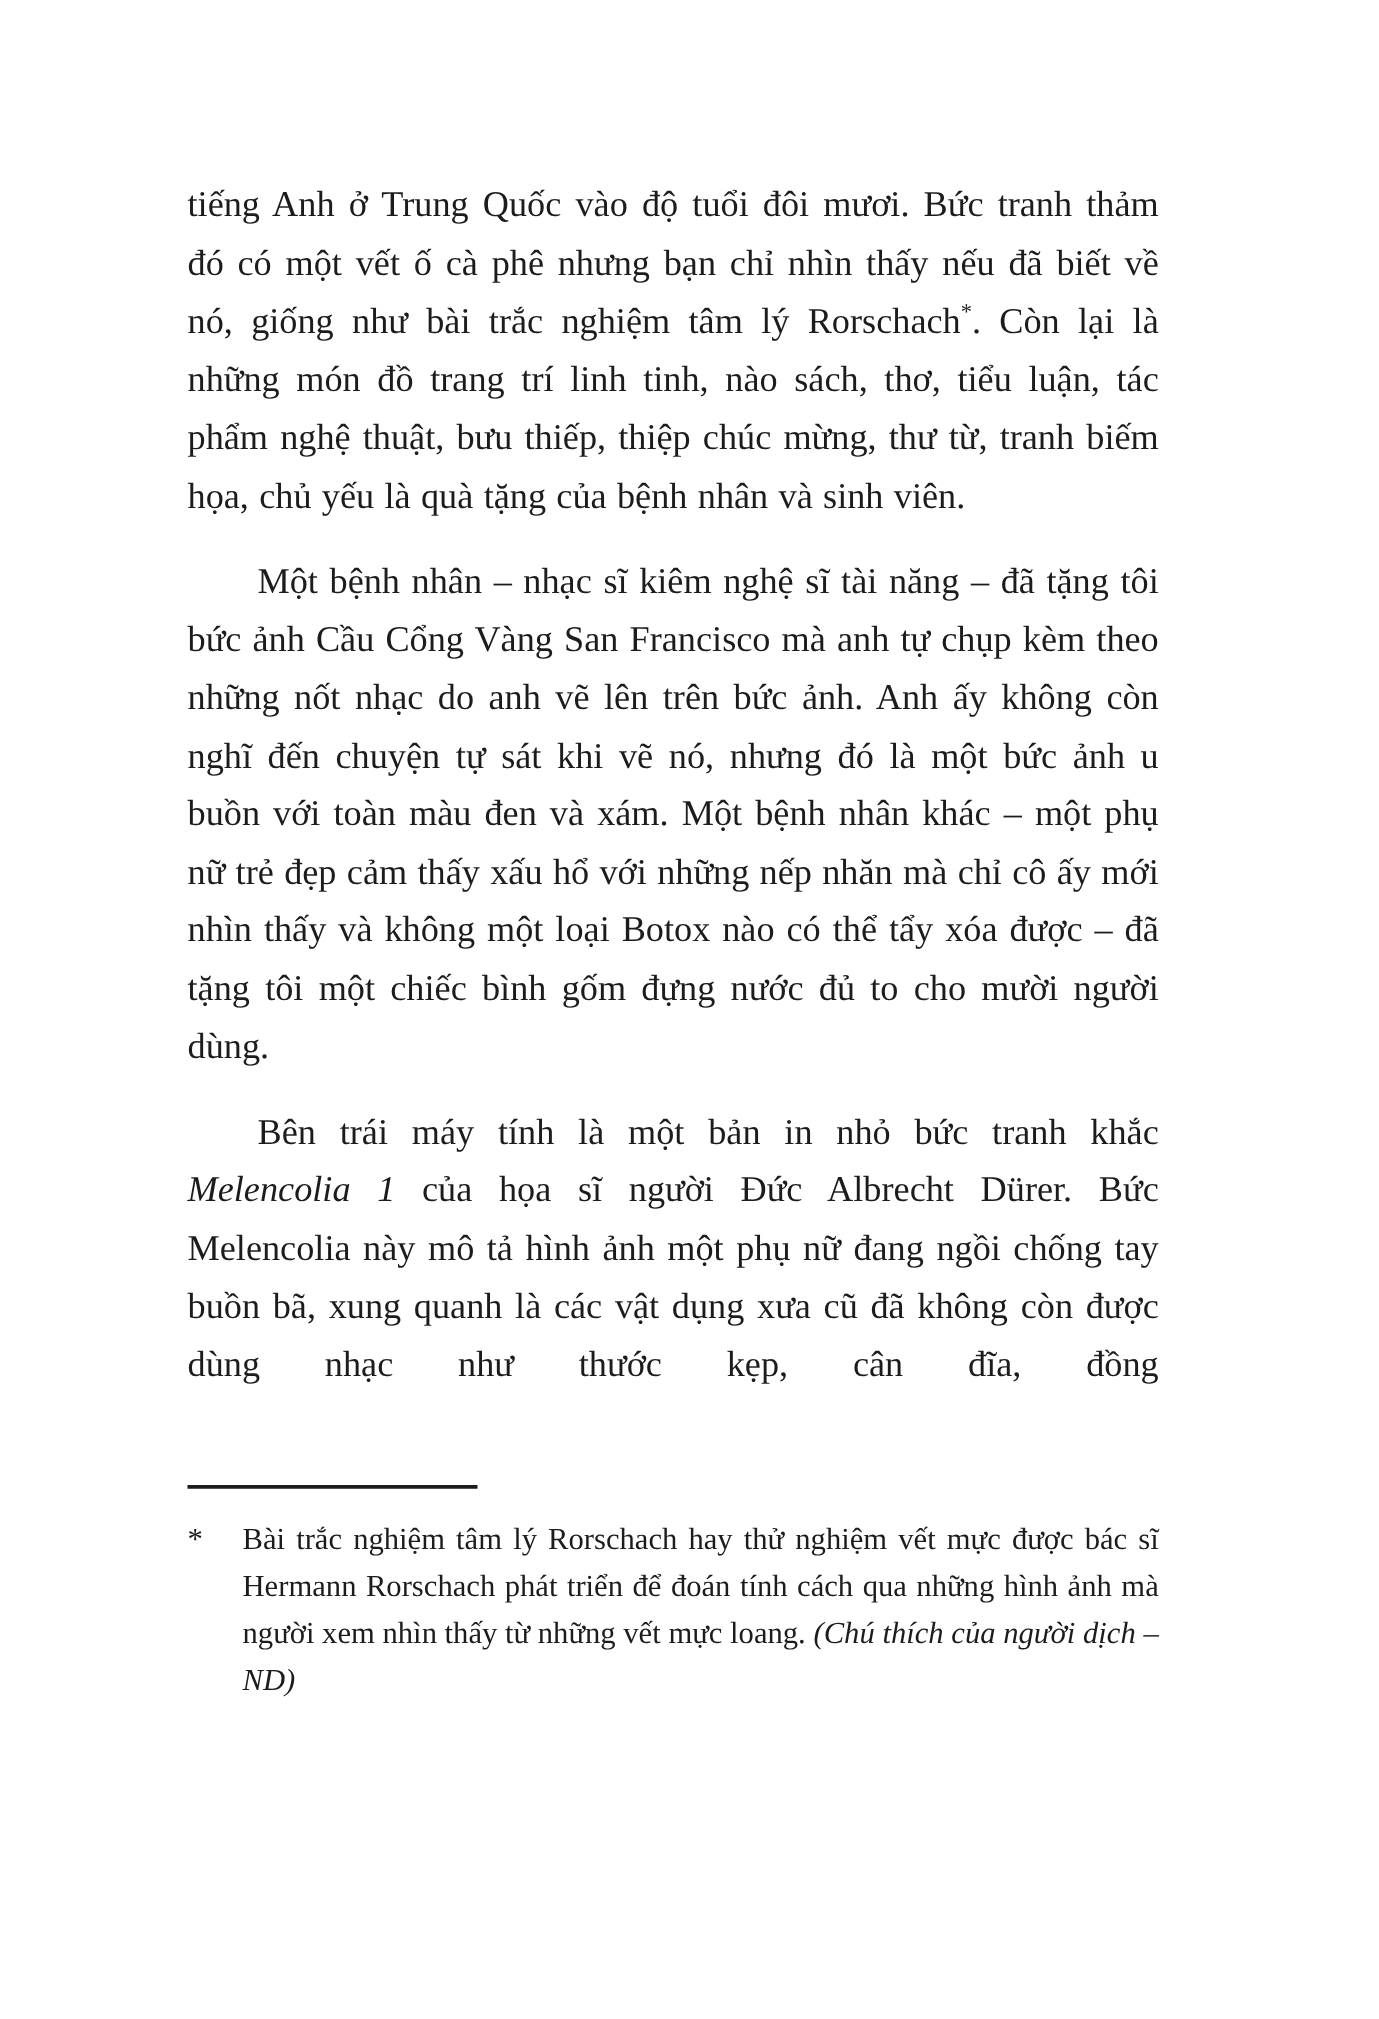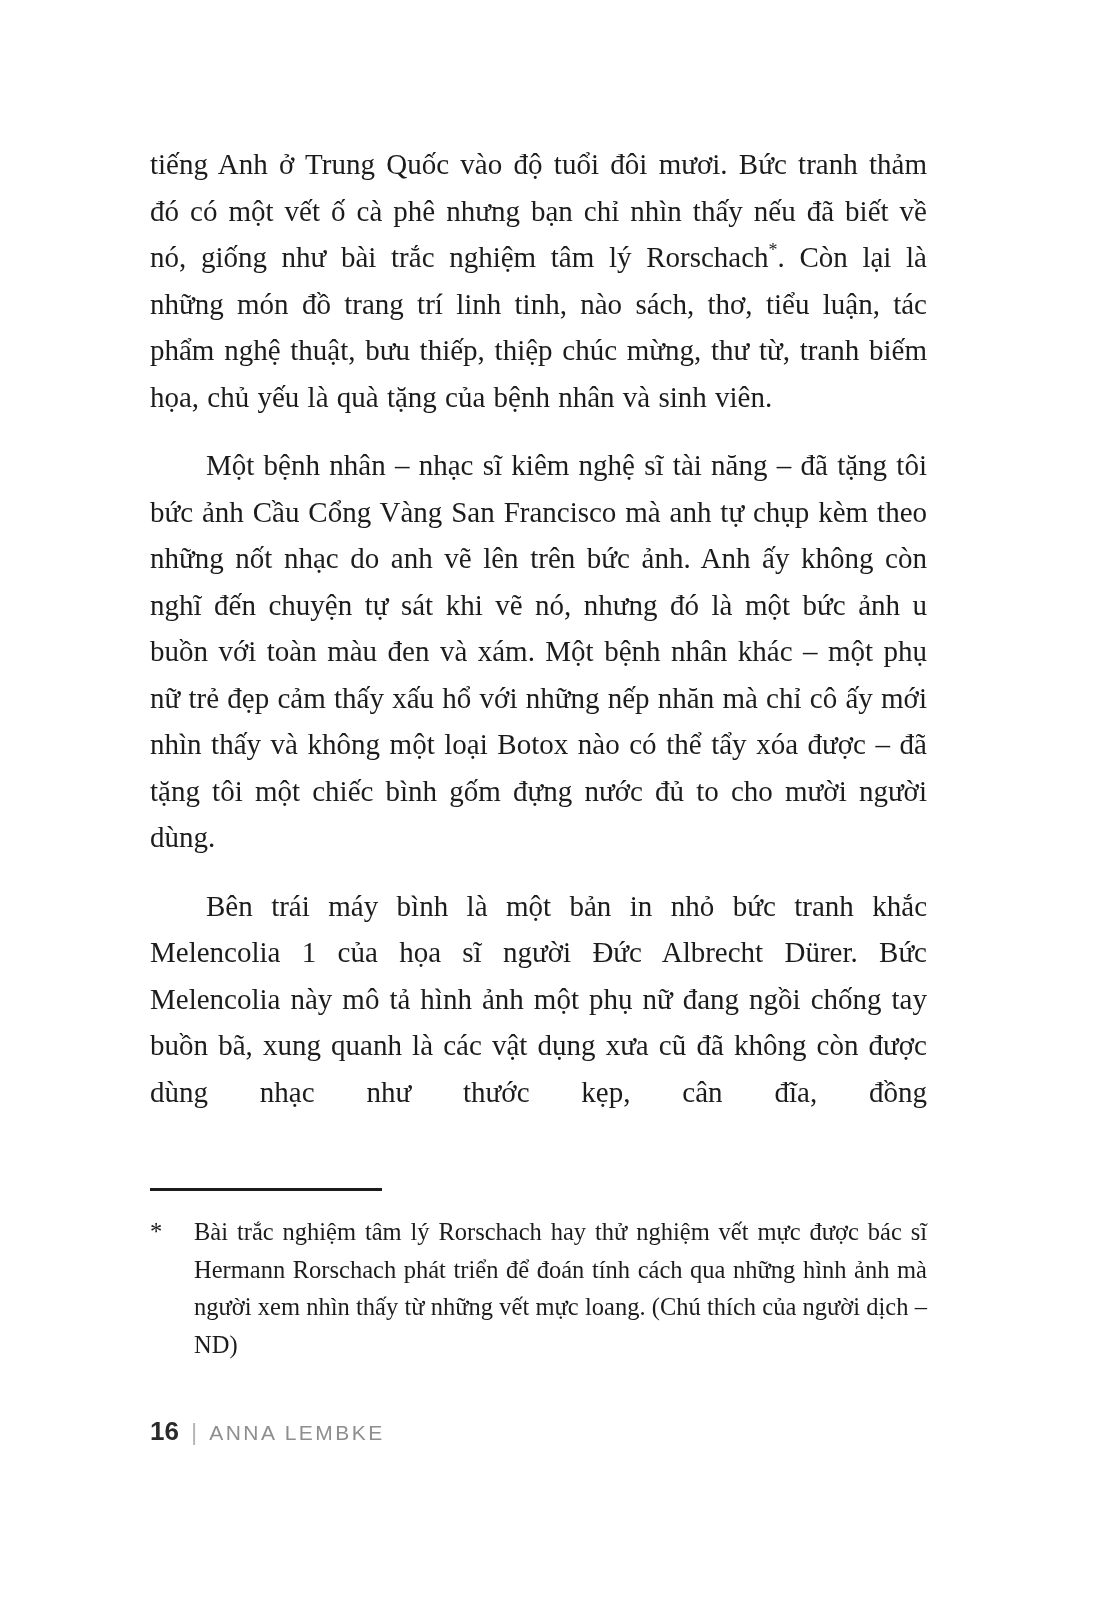--- a/index.html
+++ b/index.html
@@ -37,20 +37,21 @@
     .para.continues {
       text-align-last: justify;
       margin-bottom: 0;
     }
     .fn-sup {
       font-size: 0.62em;
       vertical-align: super;
       line-height: 0;
     }
     .italic {
+      font-style: italic;
     }
     .footnote-block {
       position: absolute;
       left: 150px;
       top: 1188px;
       width: 777px;
     }
     .footnote-rule {
       width: 232px;
       height: 3px;
@@ -102,30 +103,25 @@
 <body>
 
 <div class="page">
 
   <div class="text-block">
 
     <p class="para"><span>tiếng Anh ở Trung Quốc vào độ tuổi đôi mươi. Bức tranh thảm đó có một vết ố cà phê nhưng bạn chỉ nhìn thấy nếu đã biết về nó, giống như bài trắc nghiệm tâm lý Rorschach</span><sup class="fn-sup">*</sup><span>. Còn lại là những món đồ trang trí linh tinh, nào sách, thơ, tiểu luận, tác phẩm nghệ thuật, bưu thiếp, thiệp chúc mừng, thư từ, tranh biếm họa, chủ yếu là quà tặng của bệnh nhân và sinh viên.</span></p>
 
     <p class="para indent"><span>Một bệnh nhân – nhạc sĩ kiêm nghệ sĩ tài năng – đã tặng tôi bức ảnh Cầu Cổng Vàng San Francisco mà anh tự chụp kèm theo những nốt nhạc do anh vẽ lên trên bức ảnh. Anh ấy không còn nghĩ đến chuyện tự sát khi vẽ nó, nhưng đó là một bức ảnh u buồn với toàn màu đen và xám. Một bệnh nhân khác – một phụ nữ trẻ đẹp cảm thấy xấu hổ với những nếp nhăn mà chỉ cô ấy mới nhìn thấy và không một loại Botox nào có thể tẩy xóa được – đã tặng tôi một chiếc bình gốm đựng nước đủ to cho mười người dùng.</span></p>
 
-    <p class="para indent continues"><span>Bên trái máy bình là một bản in nhỏ bức tranh khắc </span><span class="italic">Melencolia 1</span><span> của họa sĩ người Đức Albrecht Dürer. Bức Melencolia này mô tả hình ảnh một phụ nữ đang ngồi chống tay buồn bã, xung quanh là các vật dụng xưa cũ đã không còn được dùng nhạc như thước kẹp, cân đĩa, đồng</span></p>
+    <p class="para indent continues"><span>Bên trái máy tính là một bản in nhỏ bức tranh khắc </span><span class="italic">Melencolia 1</span><span> của họa sĩ người Đức Albrecht Dürer. Bức Melencolia này mô tả hình ảnh một phụ nữ đang ngồi chống tay buồn bã, xung quanh là các vật dụng xưa cũ đã không còn được dùng nhạc như thước kẹp, cân đĩa, đồng</span></p>
 
   </div>
 
   <div class="footnote-block">
     <div class="footnote-rule"></div>
     <div class="footnote">
       <span class="footnote-marker">*</span><span>Bài trắc nghiệm tâm lý Rorschach hay thử nghiệm vết mực được bác sĩ Hermann Rorschach phát triển để đoán tính cách qua những hình ảnh mà người xem nhìn thấy từ những vết mực loang. </span><span class="italic">(Chú thích của người dịch – ND)</span>
     </div>
   </div>
 
-  <div class="footer">
-    <span class="page-number">16</span>
-    <span class="divider">|</span>
-    <span class="author">ANNA LEMBKE</span>
-  </div>
 
 </div>
 
 </body></html>

